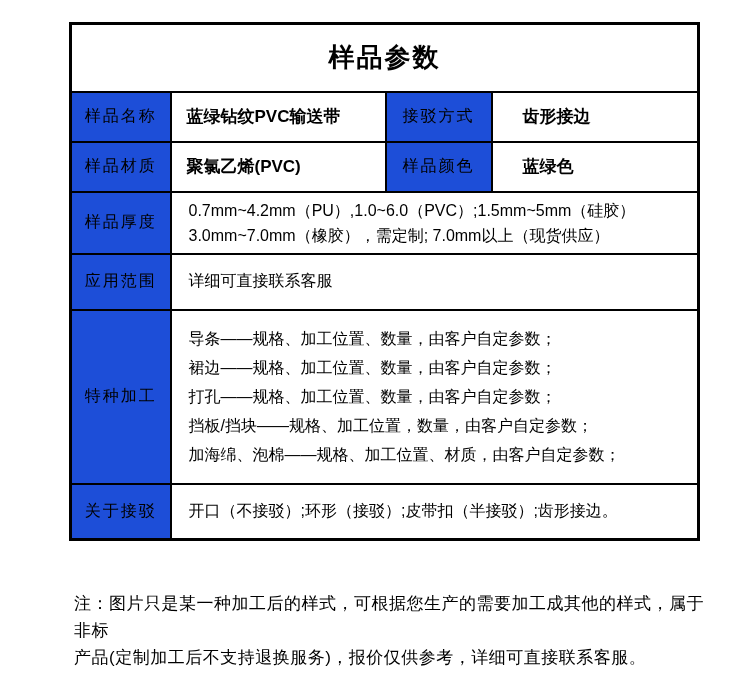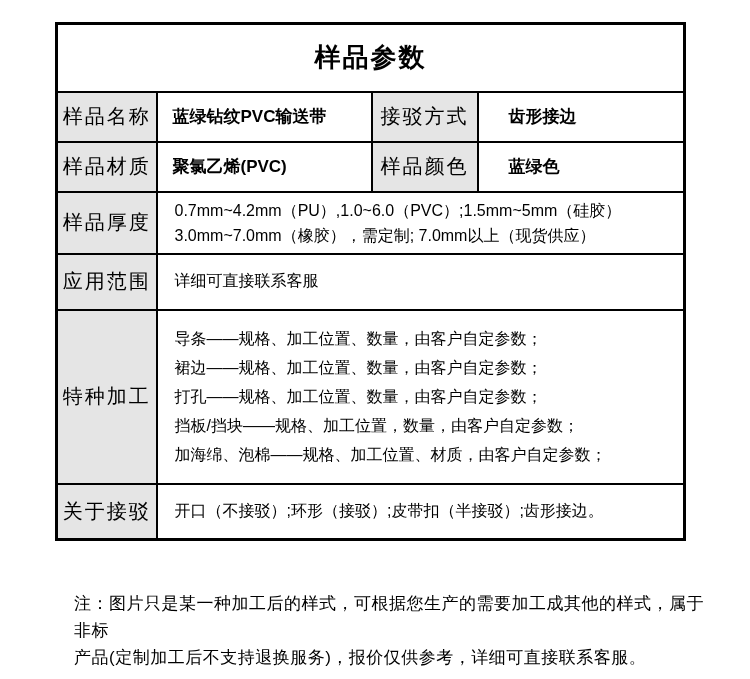--- a/index.html
+++ b/index.html
@@ -11,21 +11,21 @@
   }
   .page {
     position: relative;
     width: 750px;
     height: 679px;
     background: #ffffff;
     overflow: hidden;
   }
   .spec-wrap {
     position: absolute;
-    left: 55px;
+    left: 69px;
     top: 22px;
     width: 628px;
   }
   table.spec {
     border-collapse: collapse;
     table-layout: fixed;
     width: 628px;
     border: 3px solid #000000;
   }
   table.spec td {
@@ -33,23 +33,23 @@
     vertical-align: middle;
   }
   td.title-cell {
     height: 68px;
     text-align: center;
     font-size: 26px;
     font-weight: bold;
     letter-spacing: 2px;
   }
   td.lbl {
-    background: #e5e5e5;
+    background: #1d4ed8;
     text-align: center;
-    font-size: 20px;
+    font-size: 16px;
     font-weight: normal;
     letter-spacing: 2px;
   }
   td.val {
     font-size: 17px;
     font-weight: bold;
     padding-left: 15px;
   }
   td.val-wide {
     padding-left: 30px;

